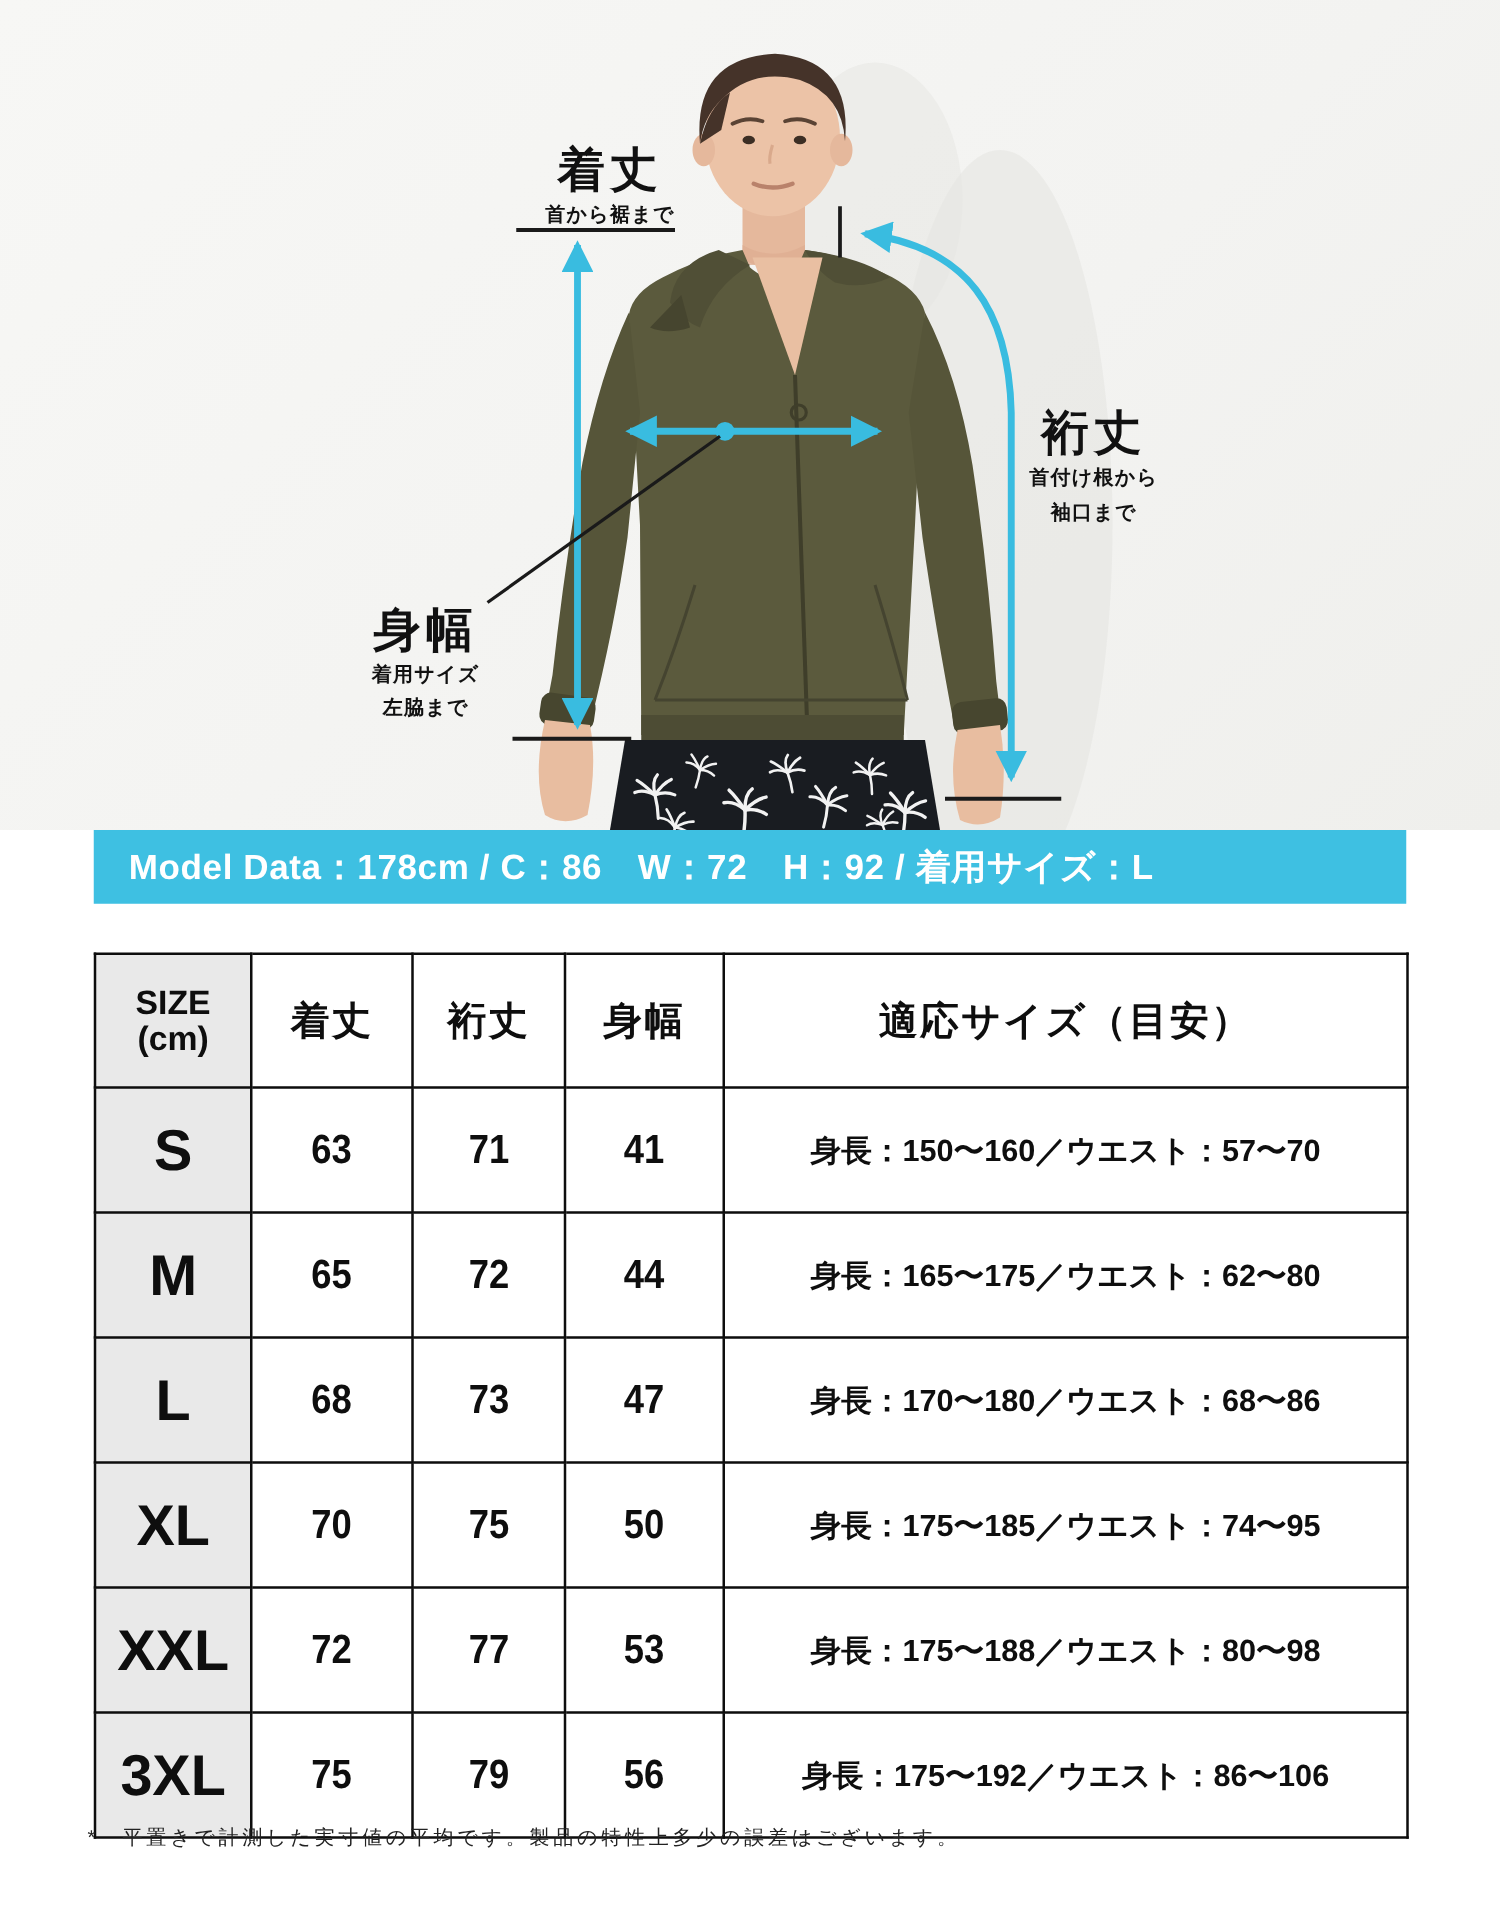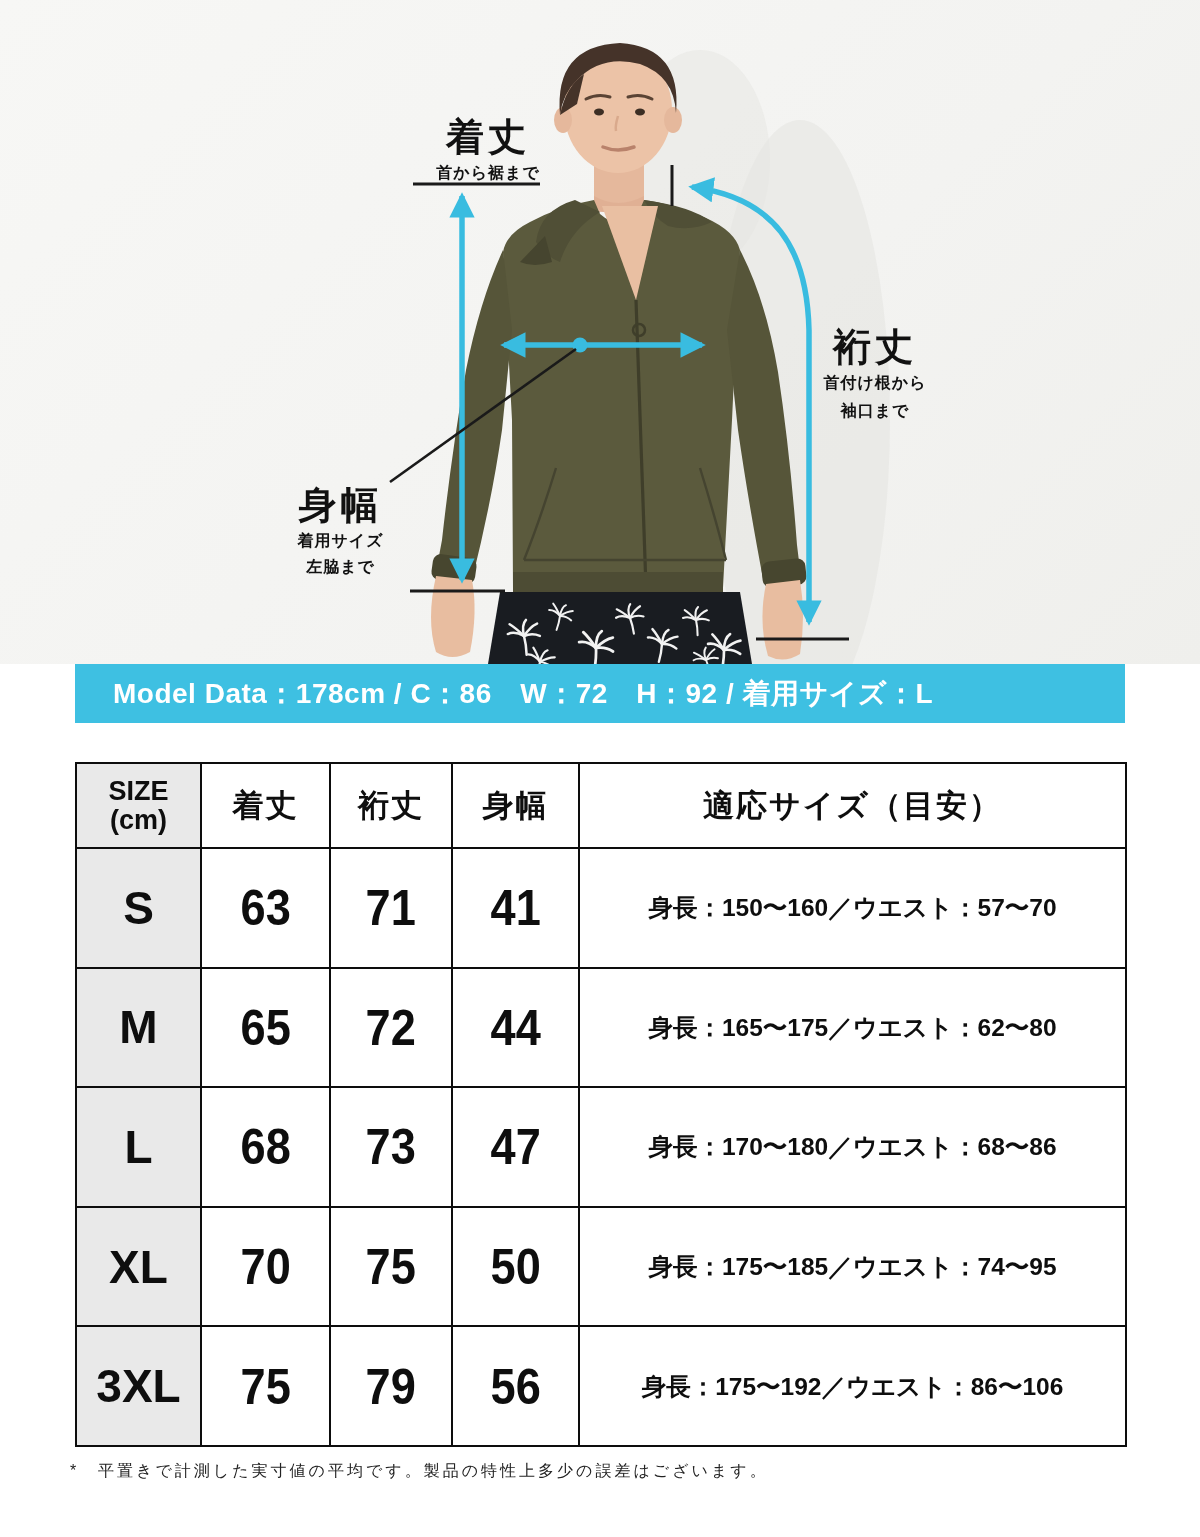--- a/index.html
+++ b/index.html
@@ -25,38 +25,38 @@
   .mlabel .s{font-size:16px;font-weight:bold;letter-spacing:1px;line-height:1.35;margin-top:6px;}
   .lab-kitake{left:408px;top:118px;width:160px;}
   .lab-yukitake{left:795px;top:328px;width:160px;}
   .lab-mihaba{left:268px;top:486px;width:145px;}
   
   .banner{
     position:absolute;left:75px;top:664px;width:1050px;height:59px;
     background:var(--banner);color:#fff;display:flex;align-items:center;
     font-size:28px;font-weight:bold;letter-spacing:.5px;padding-left:0;
   }
-  .banner span{padding-left:38px;}
+  .banner span{padding-left:28px;}
   
   table.size{
     position:absolute;left:75px;top:762px;width:1050px;height:685px;
     border-collapse:collapse;table-layout:fixed;background:#fff;color:var(--ink);
   }
   table.size col.c-size{width:125px;}
   table.size col.c-kit{width:129px;}
   table.size col.c-yuk{width:122px;}
   table.size col.c-mih{width:127px;}
   table.size col.c-fit{width:547px;}
   table.size th,table.size td{border:2.5px solid #0d0d0d;text-align:center;vertical-align:middle;padding:0;}
-  table.size thead tr{height:85px;}
+  table.size thead tr{height:107px;}
   table.size tbody tr{height:100px;}
   .size-head{background:#e9e9e9;font-weight:bold;font-size:27px;line-height:1.04;}
   .head-jp{font-weight:bold;font-size:31px;letter-spacing:2px;}
   .size-cell{background:#e9e9e9;font-weight:bold;font-size:46px;letter-spacing:0;}
-  .num-cell{font-weight:bold;font-size:48px;}
+  .num-cell{font-weight:bold;font-size:31px;}
   .num-cell span{display:inline-block;transform:scaleX(.94) scaleY(1.05);}
   .fit-cell{font-weight:bold;font-size:24.5px;letter-spacing:0;}
   
   .notes{position:absolute;left:70px;top:1458px;width:1100px;color:#222;}
   .note-line{font-size:16px;letter-spacing:3px;line-height:1.62;font-weight:400;}
   .note-line .star{display:inline-block;width:28px;letter-spacing:0;}
 </style>
 </head>
 <body>
 
@@ -230,20 +230,27 @@
           <td class="fit-cell">身長：170〜180／ウエスト：68〜86</td>
         </tr>
         <tr>
           <th class="size-cell">XL</th>
           <td class="num-cell"><span>70</span></td>
           <td class="num-cell"><span>75</span></td>
           <td class="num-cell"><span>50</span></td>
           <td class="fit-cell">身長：175〜185／ウエスト：74〜95</td>
         </tr>
         <tr>
+          <th class="size-cell">XXL</th>
+          <td class="num-cell"><span>72</span></td>
+          <td class="num-cell"><span>77</span></td>
+          <td class="num-cell"><span>53</span></td>
+          <td class="fit-cell">身長：175〜188／ウエスト：80〜98</td>
+        </tr>
+        <tr>
           <th class="size-cell">3XL</th>
           <td class="num-cell"><span>75</span></td>
           <td class="num-cell"><span>79</span></td>
           <td class="num-cell"><span>56</span></td>
           <td class="fit-cell">身長：175〜192／ウエスト：86〜106</td>
         </tr>
       </tbody>
   </table>
 
   <div class="notes">

